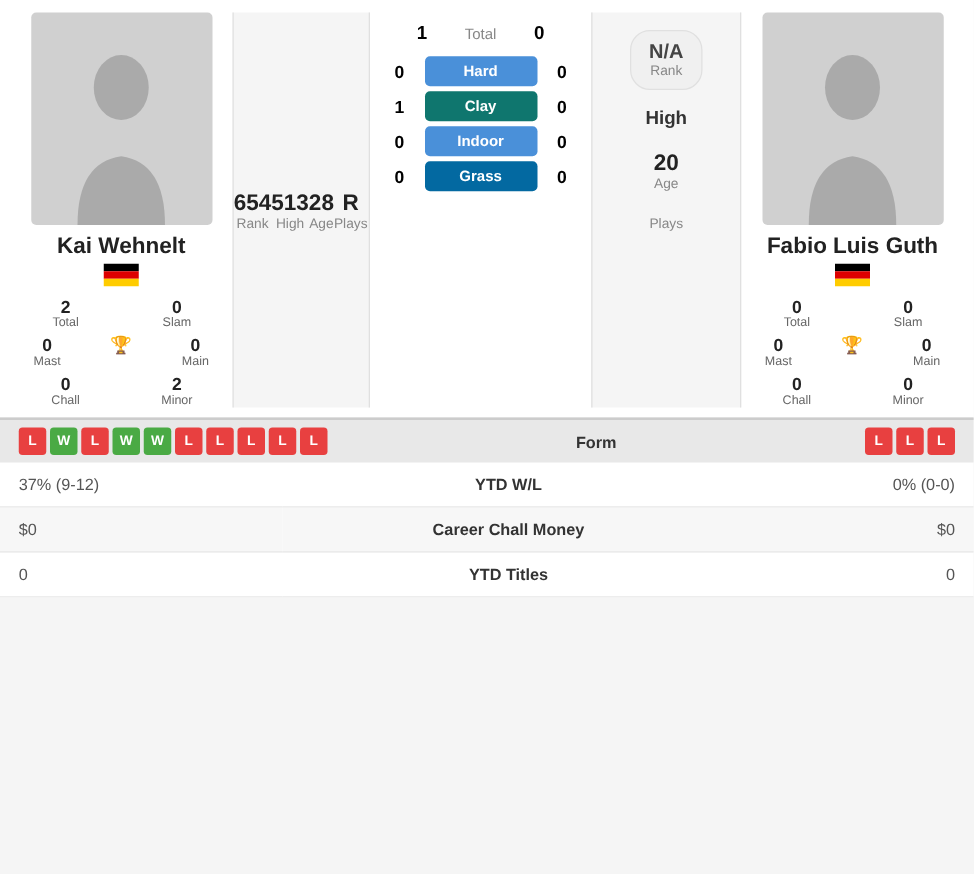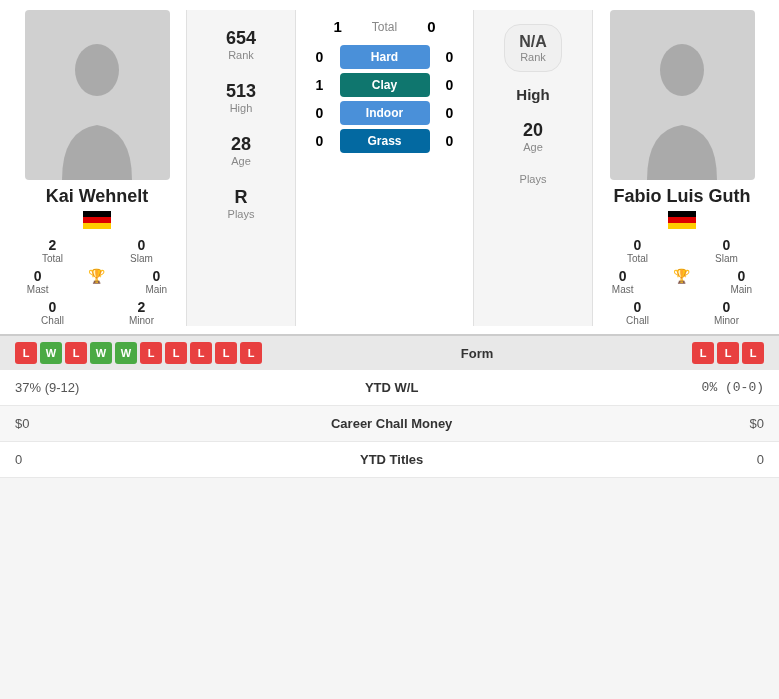--- a/index.html
+++ b/index.html
@@ -268,21 +268,21 @@
           <span class="stat-value">0</span>
           <span class="stat-label">Chall</span>
         </div>
         <div class="stat-item">
           <span class="stat-value">2</span>
           <span class="stat-label">Minor</span>
         </div>
       </div>
     </div>
 
-    <div style="display:flex; flex-direction:column; align-items:center; width:110px; flex-shrink:0; padding:8px 0; background:#f5f5f5; border-left:1px solid #e0e0e0; border-right:1px solid #e0e0e0; align-self:stretch;">
+    <div style="display:flex; flex-direction:row; align-items:center; width:110px; flex-shrink:0; padding:8px 0; background:#f5f5f5; border-left:1px solid #e0e0e0; border-right:1px solid #e0e0e0; align-self:stretch;">
       <div class="middle-stat-item">
         <span class="middle-stat-value">654</span>
         <span class="middle-stat-label">Rank</span>
       </div>
       <div class="middle-stat-item">
         <span class="middle-stat-value">513</span>
         <span class="middle-stat-label">High</span>
       </div>
       <div class="middle-stat-item">
         <span class="middle-stat-value">28</span>
@@ -415,21 +415,21 @@
       <div class="form-badge badge-l">L</div>
       <div class="form-badge badge-l">L</div>
     </div>
   </div>
 
   <table class="stats-table">
     <tbody>
     <tr>
       <td class="left-val">37% (9-12)</td>
       <td class="center-label">YTD W/L</td>
-      <td class="right-val" style="font-family:Liberation Mono, monospace;">0% (0-0)</td>
+      <td class="right-val" style="">0% (0-0)</td>
     </tr>
     <tr>
       <td class="left-val">$0</td>
       <td class="center-label">Career Chall Money</td>
       <td class="right-val" style="text-align:right;">$0</td>
     </tr>
     <tr>
       <td class="left-val">0</td>
       <td class="center-label">YTD Titles</td>
       <td class="right-val" style="text-align:right;">0</td>

